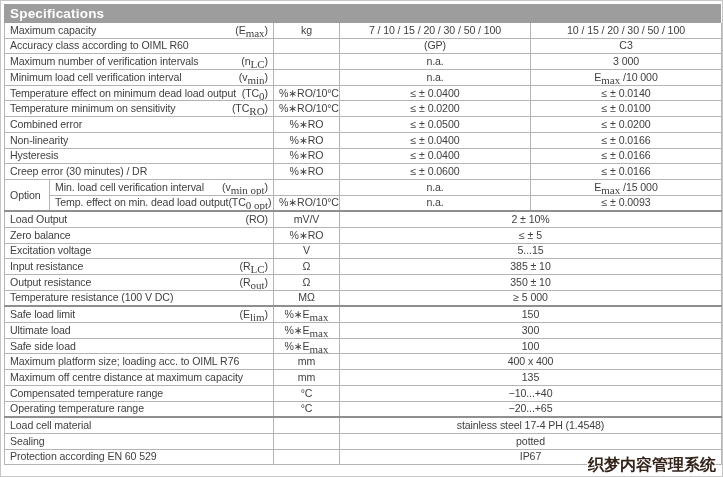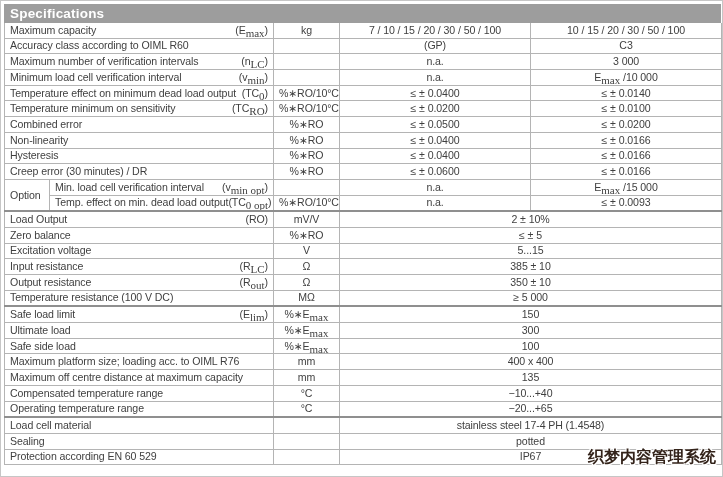--- a/index.html
+++ b/index.html
@@ -44,21 +44,21 @@
   }
   table.specs tr:first-child td{border-top:none;}
   table.specs tr.section td{border-top:2px solid #8f8f8f;}
   td.unit, td.val{text-align:center;padding:0 2px;}
   td.group{text-align:left;}
   .nf{display:flex;justify-content:space-between;align-items:baseline;}
   sub{font-size:11px;line-height:0;letter-spacing:0;font-family:Liberation Serif, serif;}
   .watermark{
     position:absolute;
     right:6px;
-    bottom:10px;
+    bottom:2px;
     text-align:right;
     color:#33231a;
     font-weight:bold;
     z-index:5;
     text-shadow:-1px -1px 0 #fff,1px -1px 0 #fff,-1px 1px 0 #fff,1px 1px 0 #fff,0 0 3px #fff;
     line-height:1.05;
   }
   .watermark .wl1{font-size:16px;display:block;}
   .watermark .wl2{font-size:15px;display:block;letter-spacing:1.5px;}
 </style>

